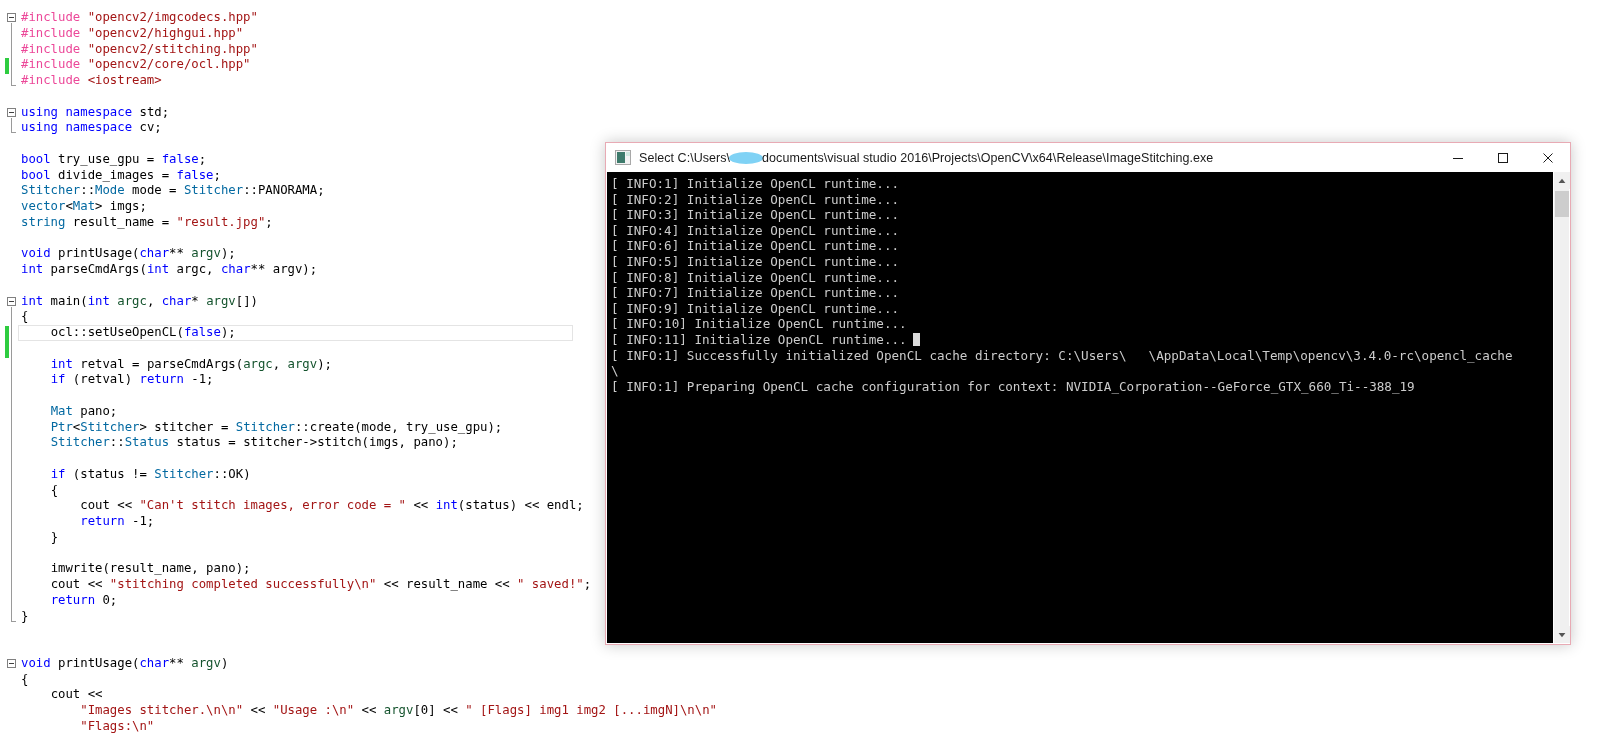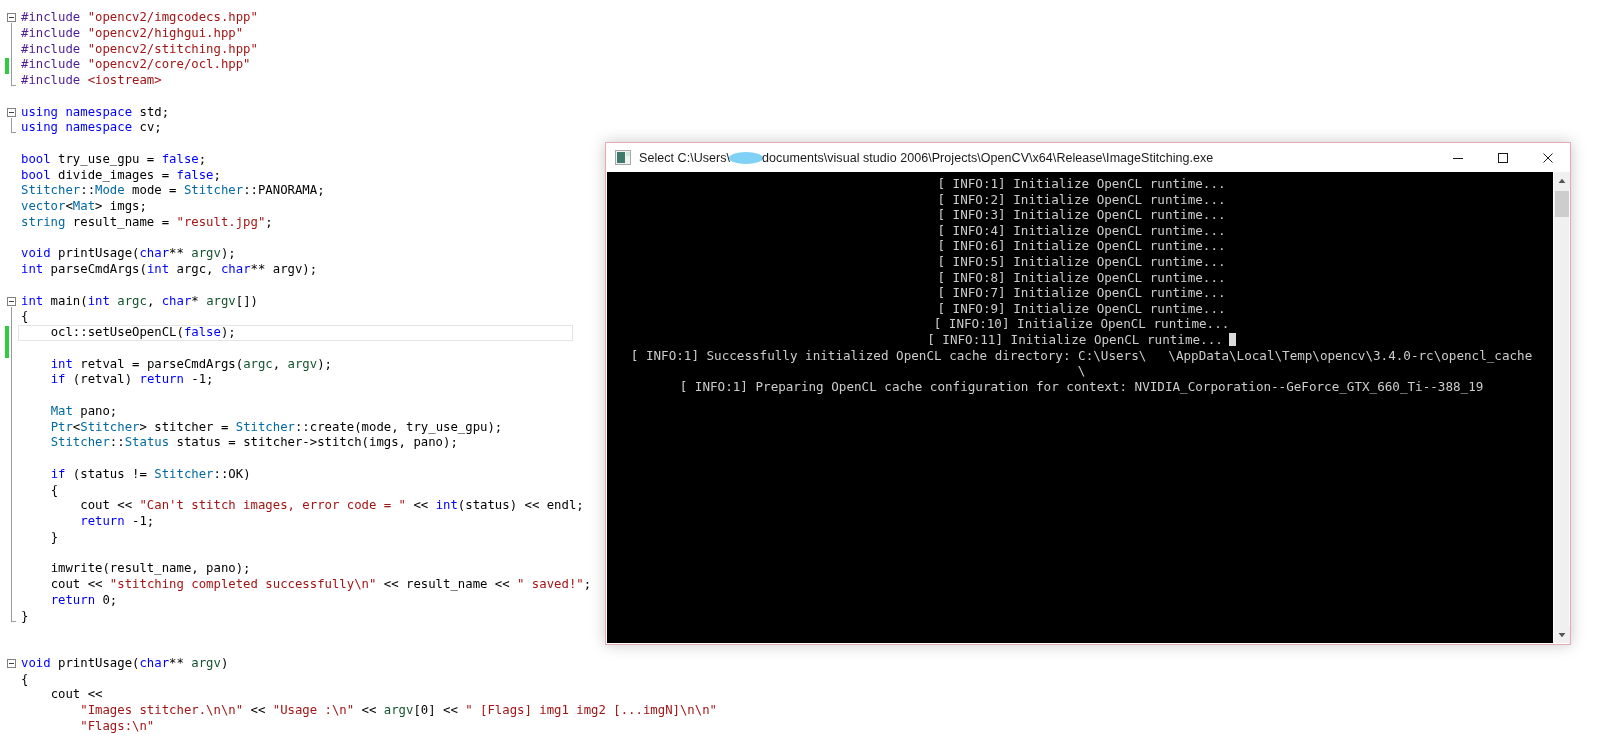--- a/index.html
+++ b/index.html
@@ -92,21 +92,21 @@
     left: 18px;
     width: 555px;
     height: 16px;
     border: 1px solid #e4e4e4;
     box-sizing: border-box;
     pointer-events: none;
   }
 
   
   .kw   { color: #0000ff; text-align: right; }           
-  .ppk  { color: #4c1d95; }
+  .ppk  { color: #ec4899; }
   .str  { color: #a31515; }           
   .typ  { color: #0369a1; }           
   .plain{ color: #000000; }
   .id   { color: #14532d; }
 
   
   #console-window {
     position: absolute;
     left: 605px;
     top: 142px;
@@ -204,21 +204,21 @@
     left: 4px;
     top: 4px;
     right: 17px;
     font-family: "DejaVu Sans Mono", "Liberation Mono", monospace;
     font-size: 12.6px;
     line-height: 15.6px;
     color: #cccccc;
     white-space: pre;
     overflow: hidden;
   }
-  .ct-line { height: 15.6px; white-space: pre; overflow: hidden; text-align: center; }
+  .ct-line { height: 15.6px; white-space: pre; overflow: hidden; }
   .blk-redact {
     display: inline-block;
     width: 22px;
     background: #000000;
   }
   .caret {
     display: inline-block;
     width: 7px;
     height: 13px;
     background: #dcdcdc;
@@ -268,21 +268,21 @@
     <div class="gutter-bar g2"></div>
 
     <div class="code-area" id="code-area"><div class="fold-box" style="top: 3px;"></div><div class="cline"><span></span><span class="ppk">#include </span><span class="str">"opencv2/imgcodecs.hpp"</span></div><div class="cline"><span></span><span class="ppk">#include </span><span class="str">"opencv2/highgui.hpp"</span></div><div class="cline"><span></span><span class="ppk">#include </span><span class="str">"opencv2/stitching.hpp"</span></div><div class="cline"><span></span><span class="ppk">#include </span><span class="str">"opencv2/core/ocl.hpp"</span></div><div class="fold-line" style="top: 13px; height: 63px;"></div><div class="cline"><span></span><span class="ppk">#include </span><span class="str">&lt;iostream&gt;</span></div><div class="cline"><span></span></div><div class="fold-box" style="top: 97.5px;"></div><div class="cline"><span></span><span class="kw">using</span><span class="plain"> </span><span class="kw">namespace</span><span class="plain"> std;</span></div><div class="fold-line" style="top: 107.5px; height: 15.75px;"></div><div class="cline"><span></span><span class="kw">using</span><span class="plain"> </span><span class="kw">namespace</span><span class="plain"> cv;</span></div><div class="cline"><span></span></div><div class="cline"><span></span><span class="kw">bool</span><span class="plain"> try_use_gpu = </span><span class="kw">false</span><span class="plain">;</span></div><div class="cline"><span></span><span class="kw">bool</span><span class="plain"> divide_images = </span><span class="kw">false</span><span class="plain">;</span></div><div class="cline"><span></span><span class="typ">Stitcher</span><span class="plain">::</span><span class="typ">Mode</span><span class="plain"> mode = </span><span class="typ">Stitcher</span><span class="plain">::PANORAMA;</span></div><div class="cline"><span></span><span class="typ">vector</span><span class="plain">&lt;</span><span class="typ">Mat</span><span class="plain">&gt; imgs;</span></div><div class="cline"><span></span><span class="typ">string</span><span class="plain"> result_name = </span><span class="str">"result.jpg"</span><span class="plain">;</span></div><div class="cline"><span></span></div><div class="cline"><span></span><span class="kw">void</span><span class="plain"> printUsage(</span><span class="kw">char</span><span class="plain">** </span><span class="id">argv</span><span class="plain">);</span></div><div class="cline"><span></span><span class="kw">int</span><span class="plain"> parseCmdArgs(</span><span class="kw">int</span><span class="plain"> argc, </span><span class="kw">char</span><span class="plain">** argv);</span></div><div class="cline"><span></span></div><div class="fold-box" style="top: 286.5px;"></div><div class="cline"><span></span><span class="kw">int</span><span class="plain"> main(</span><span class="kw">int</span><span class="plain"> </span><span class="id">argc</span><span class="plain">, </span><span class="kw">char</span><span class="plain">* </span><span class="id">argv</span><span class="plain">[])</span></div><div class="cline"><span></span><span class="plain">{</span></div><div class="current-line-box" style="top: 315px;"></div><div class="cline"><span>    </span><span class="plain">ocl::setUseOpenCL(</span><span class="kw">false</span><span class="plain">);</span></div><div class="cline"><span></span></div><div class="cline"><span>    </span><span class="kw">int</span><span class="plain"> retval = parseCmdArgs(</span><span class="id">argc</span><span class="plain">, </span><span class="id">argv</span><span class="plain">);</span></div><div class="cline"><span>    </span><span class="kw">if</span><span class="plain"> (retval) </span><span class="kw">return</span><span class="plain"> -1;</span></div><div class="cline"><span></span></div><div class="cline"><span>    </span><span class="typ">Mat</span><span class="plain"> pano;</span></div><div class="cline"><span>    </span><span class="typ">Ptr</span><span class="plain">&lt;</span><span class="typ">Stitcher</span><span class="plain">&gt; stitcher = </span><span class="typ">Stitcher</span><span class="plain">::create(mode, try_use_gpu);</span></div><div class="cline"><span>    </span><span class="typ">Stitcher</span><span class="plain">::</span><span class="typ">Status</span><span class="plain"> status = stitcher-&gt;stitch(imgs, pano);</span></div><div class="cline"><span></span></div><div class="cline"><span>    </span><span class="kw">if</span><span class="plain"> (status != </span><span class="typ">Stitcher</span><span class="plain">::OK)</span></div><div class="cline"><span>    </span><span class="plain">{</span></div><div class="cline"><span>        </span><span class="plain">cout &lt;&lt; </span><span class="str">"Can't stitch images, error code = "</span><span class="plain"> &lt;&lt; </span><span class="kw">int</span><span class="plain">(status) &lt;&lt; endl;</span></div><div class="cline"><span>        </span><span class="kw">return</span><span class="plain"> -1;</span></div><div class="cline"><span>    </span><span class="plain">}</span></div><div class="cline"><span></span></div><div class="cline"><span>    </span><span class="plain">imwrite(result_name, pano);</span></div><div class="cline"><span>    </span><span class="plain">cout &lt;&lt; </span><span class="str">"stitching completed successfully\n"</span><span class="plain"> &lt;&lt; result_name &lt;&lt; </span><span class="str">" saved!"</span><span class="plain">;</span></div><div class="cline"><span>    </span><span class="kw">return</span><span class="plain"> 0;</span></div><div class="fold-line" style="top: 296.5px; height: 315px;"></div><div class="cline"><span></span><span class="plain">}</span></div><div class="cline"><span></span></div><div class="cline"><span></span></div><div class="fold-box" style="top: 648.75px;"></div><div class="cline"><span></span><span class="kw">void</span><span class="plain"> printUsage(</span><span class="kw">char</span><span class="plain">** </span><span class="id">argv</span><span class="plain">)</span></div><div class="cline"><span></span><span class="plain">{</span></div><div class="cline"><span>    </span><span class="plain">cout &lt;&lt;</span></div><div class="cline"><span>        </span><span class="str">"Images stitcher.\n\n"</span><span class="plain"> &lt;&lt; </span><span class="str">"Usage :\n"</span><span class="plain"> &lt;&lt; </span><span class="id">argv</span><span class="plain">[0] &lt;&lt; </span><span class="str">" [Flags] img1 img2 [...imgN]\n\n"</span></div><div class="cline"><span>        </span><span class="str">"Flags:\n"</span></div></div>
   </div>
 
   <div id="console-window">
 
     <div id="console-titlebar">
       <div id="console-icon"></div>
 
-      <div id="console-title"><span>Select C:\Users\</span><span class="redact-blob"></span><span>documents\visual studio 2006\Projects\OpenCV\x64\Release\ImageStitching.exe</span></div>
+      <div id="console-title"><span>Select C:\Users\</span><span class="redact-blob"></span><span>documents\visual studio 2016\Projects\OpenCV\x64\Release\ImageStitching.exe</span></div>
 
       <div class="win-btns">
         <button class="win-btn" title="Minimize">
           <svg width="12" height="12" viewBox="0 0 12 12">
             <line x1="1" y1="6.5" x2="11" y2="6.5" stroke="#1a1a1a" stroke-width="1"></line>
           </svg>
         </button>
         <button class="win-btn" title="Maximize">
           <svg width="12" height="12" viewBox="0 0 12 12">
             <rect x="1.5" y="1.5" width="9" height="9" fill="none" stroke="#1a1a1a" stroke-width="1"></rect>

